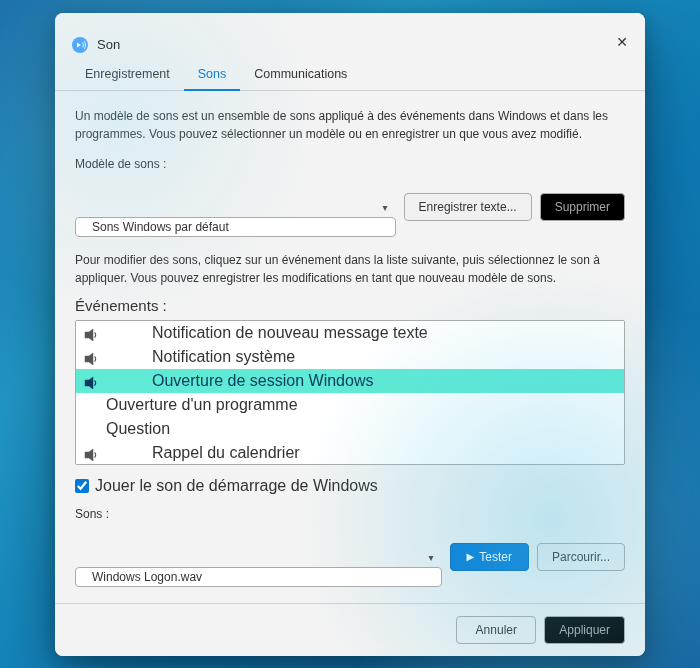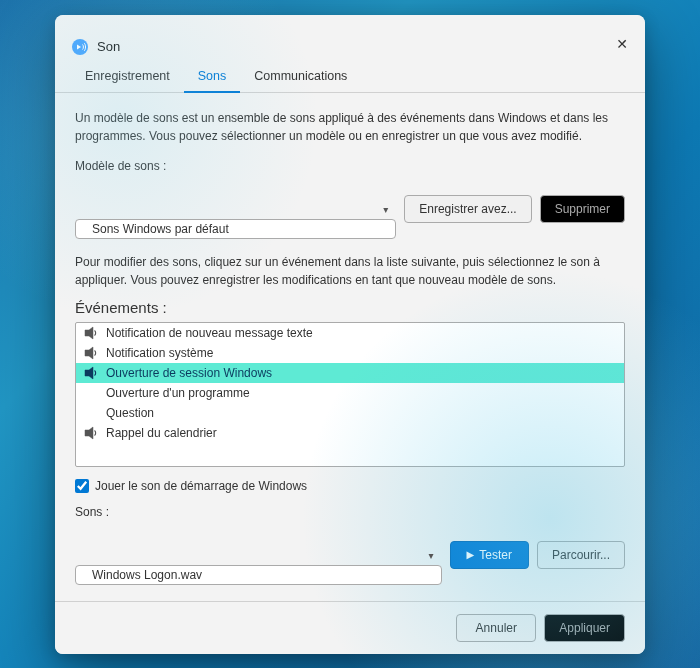--- a/index.html
+++ b/index.html
@@ -186,23 +186,24 @@
       border-radius: 2px;
       height: 145px;
       overflow-y: scroll;
       margin-bottom: 12px;
     }
 
     .event-item {
       display: flex;
       align-items: flex-end;
       padding: 3px 8px;
-      font-size: 12px;
-      color: #333;
-      cursor: pointer;
+      font-size: 16px;
+      color: #333;
+      cursor: pointer;
+      gap: 46px;
     }
     .event-item.selected {
       background: #5eead4;
       color: #0b3a5e;
     }
     .event-item .sound-icon {
       width: 16px;
       height: 14px;
       margin-right: 6px;
       flex-shrink: 0;
@@ -219,21 +220,21 @@
       align-items: center;
       gap: 6px;
       margin-bottom: 12px;
     }
     .checkbox-row input[type=checkbox] {
       width: 14px; height: 14px;
       accent-color: #0078d4;
       cursor: pointer;
     }
     .checkbox-label {
-      font-size: 12px;
+      font-size: 16px;
       color: #333;
     }
 
     .sons-label {
       font-size: 12px;
       color: #333;
       margin-bottom: 6px;
     }
 
     .sons-row {
@@ -309,21 +310,21 @@
     <div class="section-label">Modèle de sons :</div>
 
     <div class="row-controls">
       <div class="select-wrapper">
         <select>
           <option>Sons Windows par défaut</option>
           <option>Aucun son</option>
         </select>
         <span class="select-arrow">▾</span>
       </div>
-      <button class="btn">Enregistrer avez...</button>
+      <button class="btn">Enregistrer texte...</button>
       <button class="btn" disabled="">Supprimer</button>
     </div>
 
     <p class="events-description">Pour modifier des sons, cliquez sur un événement dans la liste suivante, puis sélectionnez le son à appliquer. Vous pouvez enregistrer les modifications en tant que nouveau modèle de sons.</p>
 
     <div class="events-label">Événements :</div>
 
     <div class="events-list">
 
       <div class="event-item">

